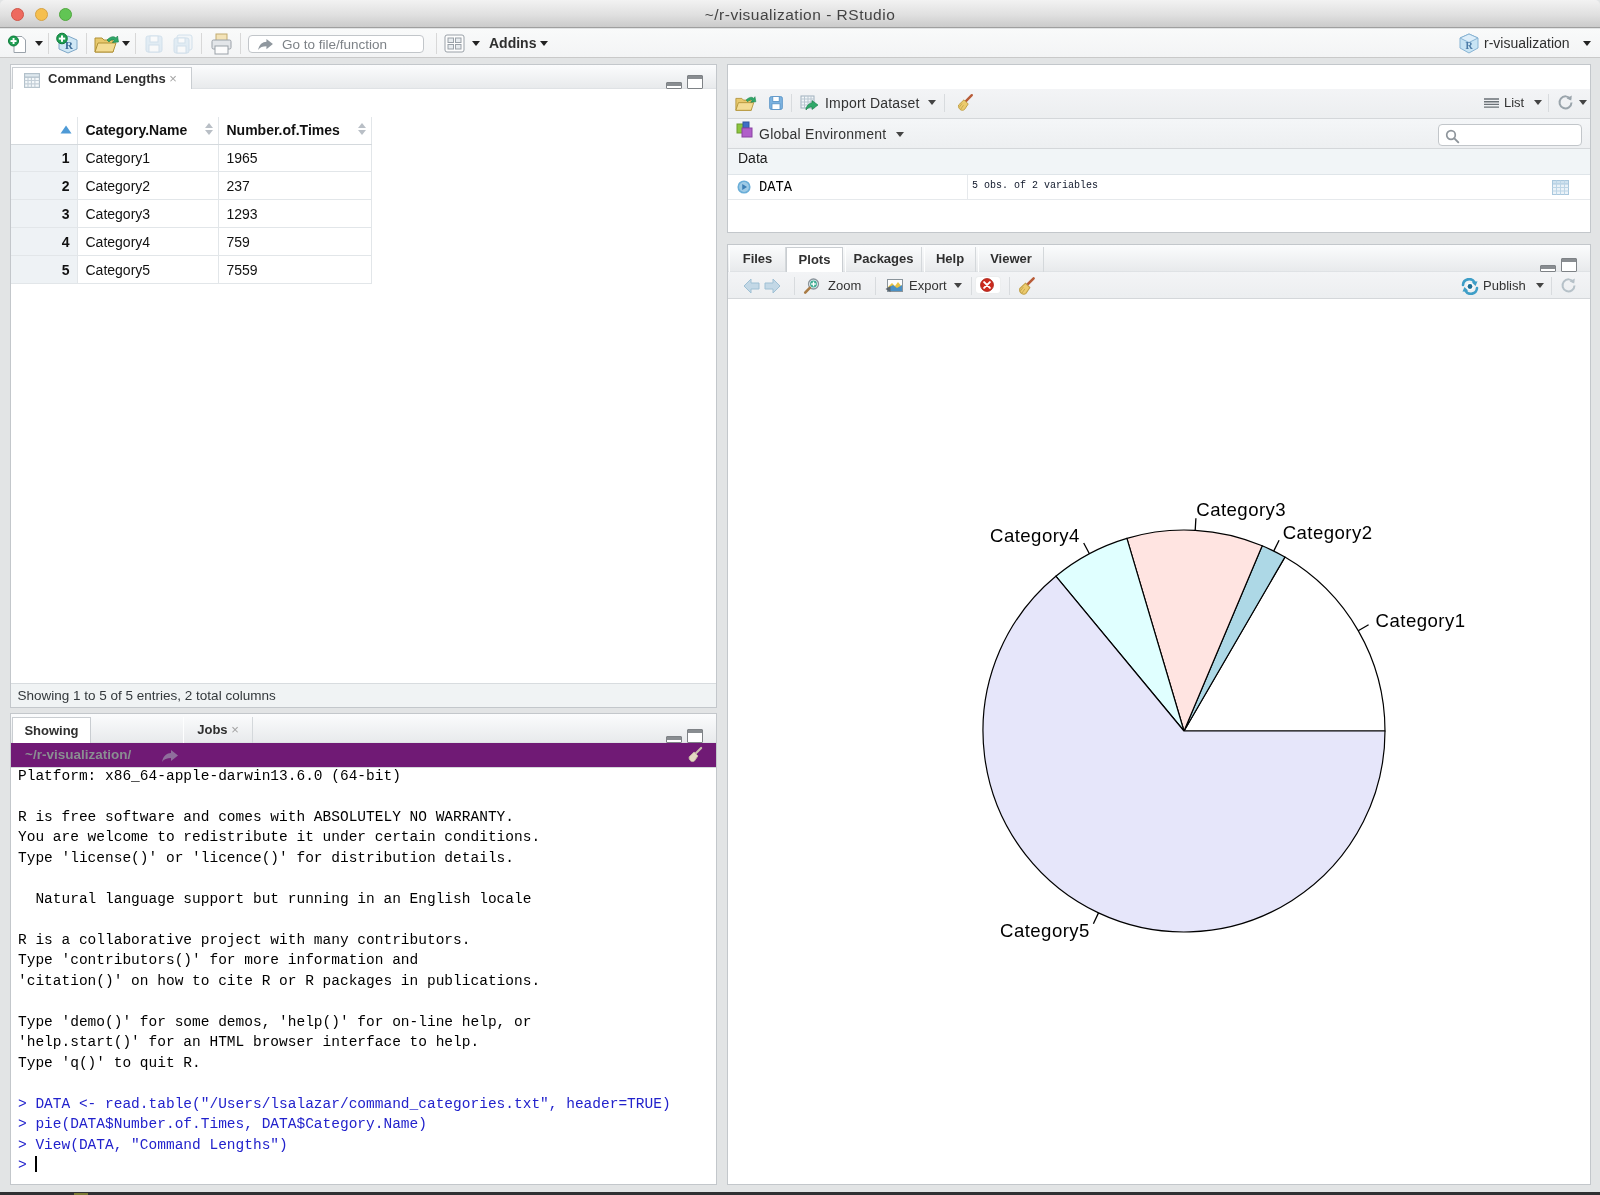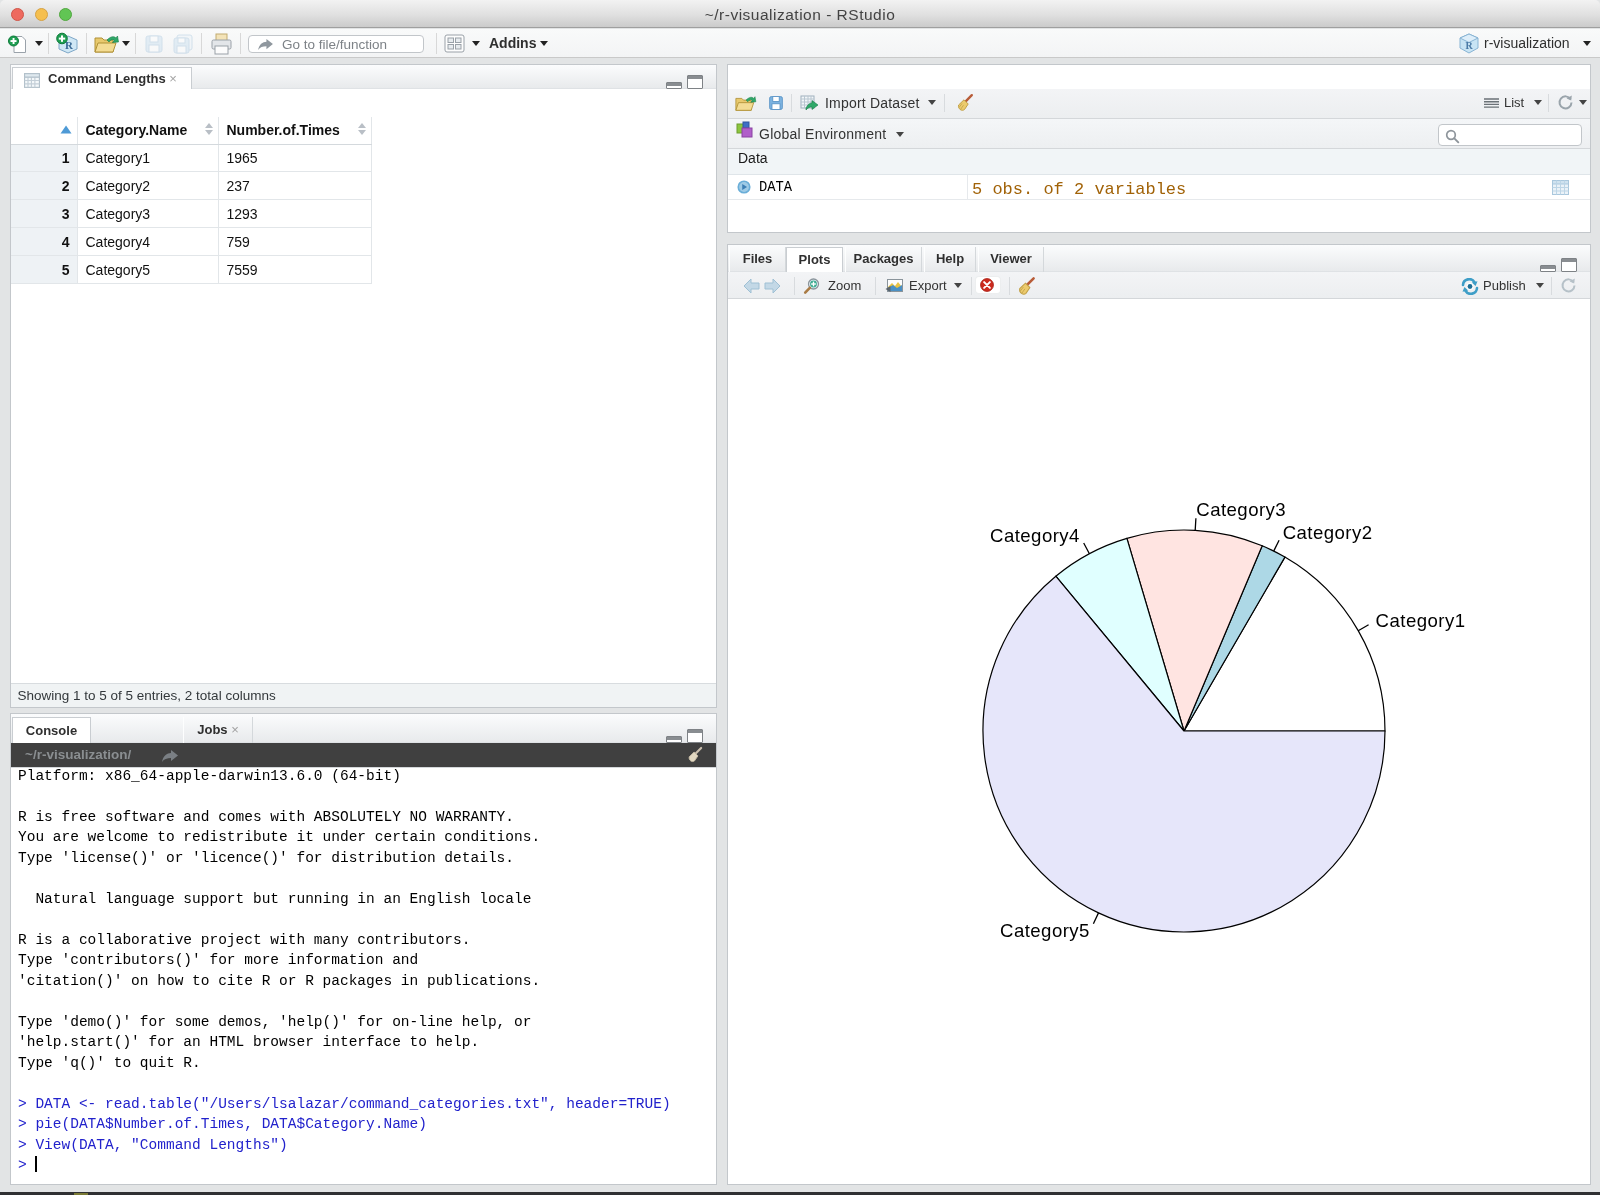--- a/index.html
+++ b/index.html
@@ -186,26 +186,26 @@
             <td>7559</td>
           </tr>
     </tbody>
       </table>
   </div>
   <div id="dv-footer" style="position:absolute; left:0; right:0; bottom:0; height:24px; background:#f0f3f4; border-top:1px solid #d8dcdf; font-size:13.5px; color:#33383b; line-height:23px; padding-left:6.5px;">Showing 1 to 5 of 5 entries, 2 total columns</div>
 </div>
 
 <div class="panel" id="p-console" style="left:10px; top:713px; width:707px; height:472px;">
   <div class="tabbar" style="height:29px;">
-    <div class="tab active" style="left:1px; width:79px; top:3px; height:26px; line-height:25px;">Console</div>
+    <div class="tab active" style="left:1px; width:79px; top:3px; height:26px; line-height:25px;">Showing</div>
     <div class="tab inactive" style="left:80px; width:92px; top:2px; height:26px; line-height:25px;margin-top:31px;">Terminal <span style="color:#a0a0a0; font-weight:400;">×</span></div>
     <div class="tab inactive" style="left:172px; width:70px; top:3px; height:26px; line-height:25px;">Jobs <span style="color:#a0a0a0; font-weight:400;">×</span></div>
     <div class="minmax" style="right:13px;"></div>
   </div>
-  <div class="toolbar2" style="top:29px; height:25px; background:#404040;">
+  <div class="toolbar2" style="top:29px; height:25px; background:#701a75;">
     <span style="position:absolute; left:14px; top:4px; font-size:13.5px; font-weight:700; color:#8a8e91;">~/r-visualization/</span>
     <svg class="abs" style="left:150px;top:6px;" width="18" height="14" viewBox="0 0 18 14" opacity="0.55">
       <path d="M1 13 C2 7 6 4 10 4 L10 1 L17 6.5 L10 12 L10 9 C6 9 3 10 1 13z" fill="#aab4bc"></path>
     </svg>
     <svg class="abs" style="right:12px;top:3px;" width="18" height="18" viewBox="0 0 20 20">
       <line x1="16.8" y1="2.2" x2="10.2" y2="8.8" stroke="#cbbfae" stroke-width="2.4" stroke-linecap="round"></line>
       <path d="M9 6.8 L13.2 11 L9.5 16.5 C7 18.8 2.6 15.8 3.6 12 Z" fill="#e3d9c2" stroke="#c6bba5"></path>
     </svg>
   </div>
   <div id="console-text">
@@ -288,21 +288,21 @@
   </div>
   <div id="env-data" style="position:absolute; top:84px; left:0; right:0;">
     <div style="height:26px; background:#f1f5f7; border-bottom:1px solid #dfe5e9; font-size:14px; color:#1a1a1a; padding-left:10px; line-height:17px; padding-top:1px; font-family:'Liberation Sans',sans-serif;">Data</div>
     <div style="position:relative; height:24.5px; border-bottom:1px solid #e6e9ec;">
       <svg class="abs" style="left:9px;top:5px;" width="14" height="14" viewBox="0 0 16 16">
         <circle cx="8" cy="8" r="7.5" fill="#6aaed8"></circle>
         <circle cx="8" cy="8" r="5.6" fill="#9fcbe6"></circle>
         <path d="M6 4.5 L11.5 8 L6 11.5 Z" fill="#3d7fb4"></path>
       </svg>
       <span class="mono" style="position:absolute; left:31px; top:4.5px; font-size:13.8px; color:#000;">DATA</span>
-      <span class="mono" style="position:absolute; left:244px; top:4.5px; font-size:17px; color:#a16207;">5 obs. of 2 variables</span>
+      <span class="mono" style="position:absolute; left:244px; top:4.5px; font-size:10px; color:#0f172a;">5 obs. of 2 variables</span>
       <div class="abs" style="left:239px; top:0; width:1px; height:24.5px; background:#e6e9ec;"></div>
       <svg class="abs" style="right:21px;top:5px;" width="17" height="15" viewBox="0 0 17 15">
         <rect x="0.5" y="0.5" width="16" height="14" fill="#eaf2f8" stroke="#a9c7dd"></rect>
         <rect x="0.5" y="0.5" width="16" height="3.5" fill="#cfe2ef" stroke="#a9c7dd"></rect>
         <path d="M0.5 7.5 h16 M0.5 11 h16 M4.5 0.5 v14 M8.5 0.5 v14 M12.5 0.5 v14" stroke="#bdd5e6" stroke-width="1"></path>
       </svg>
     </div>
   </div>
 </div>
 

